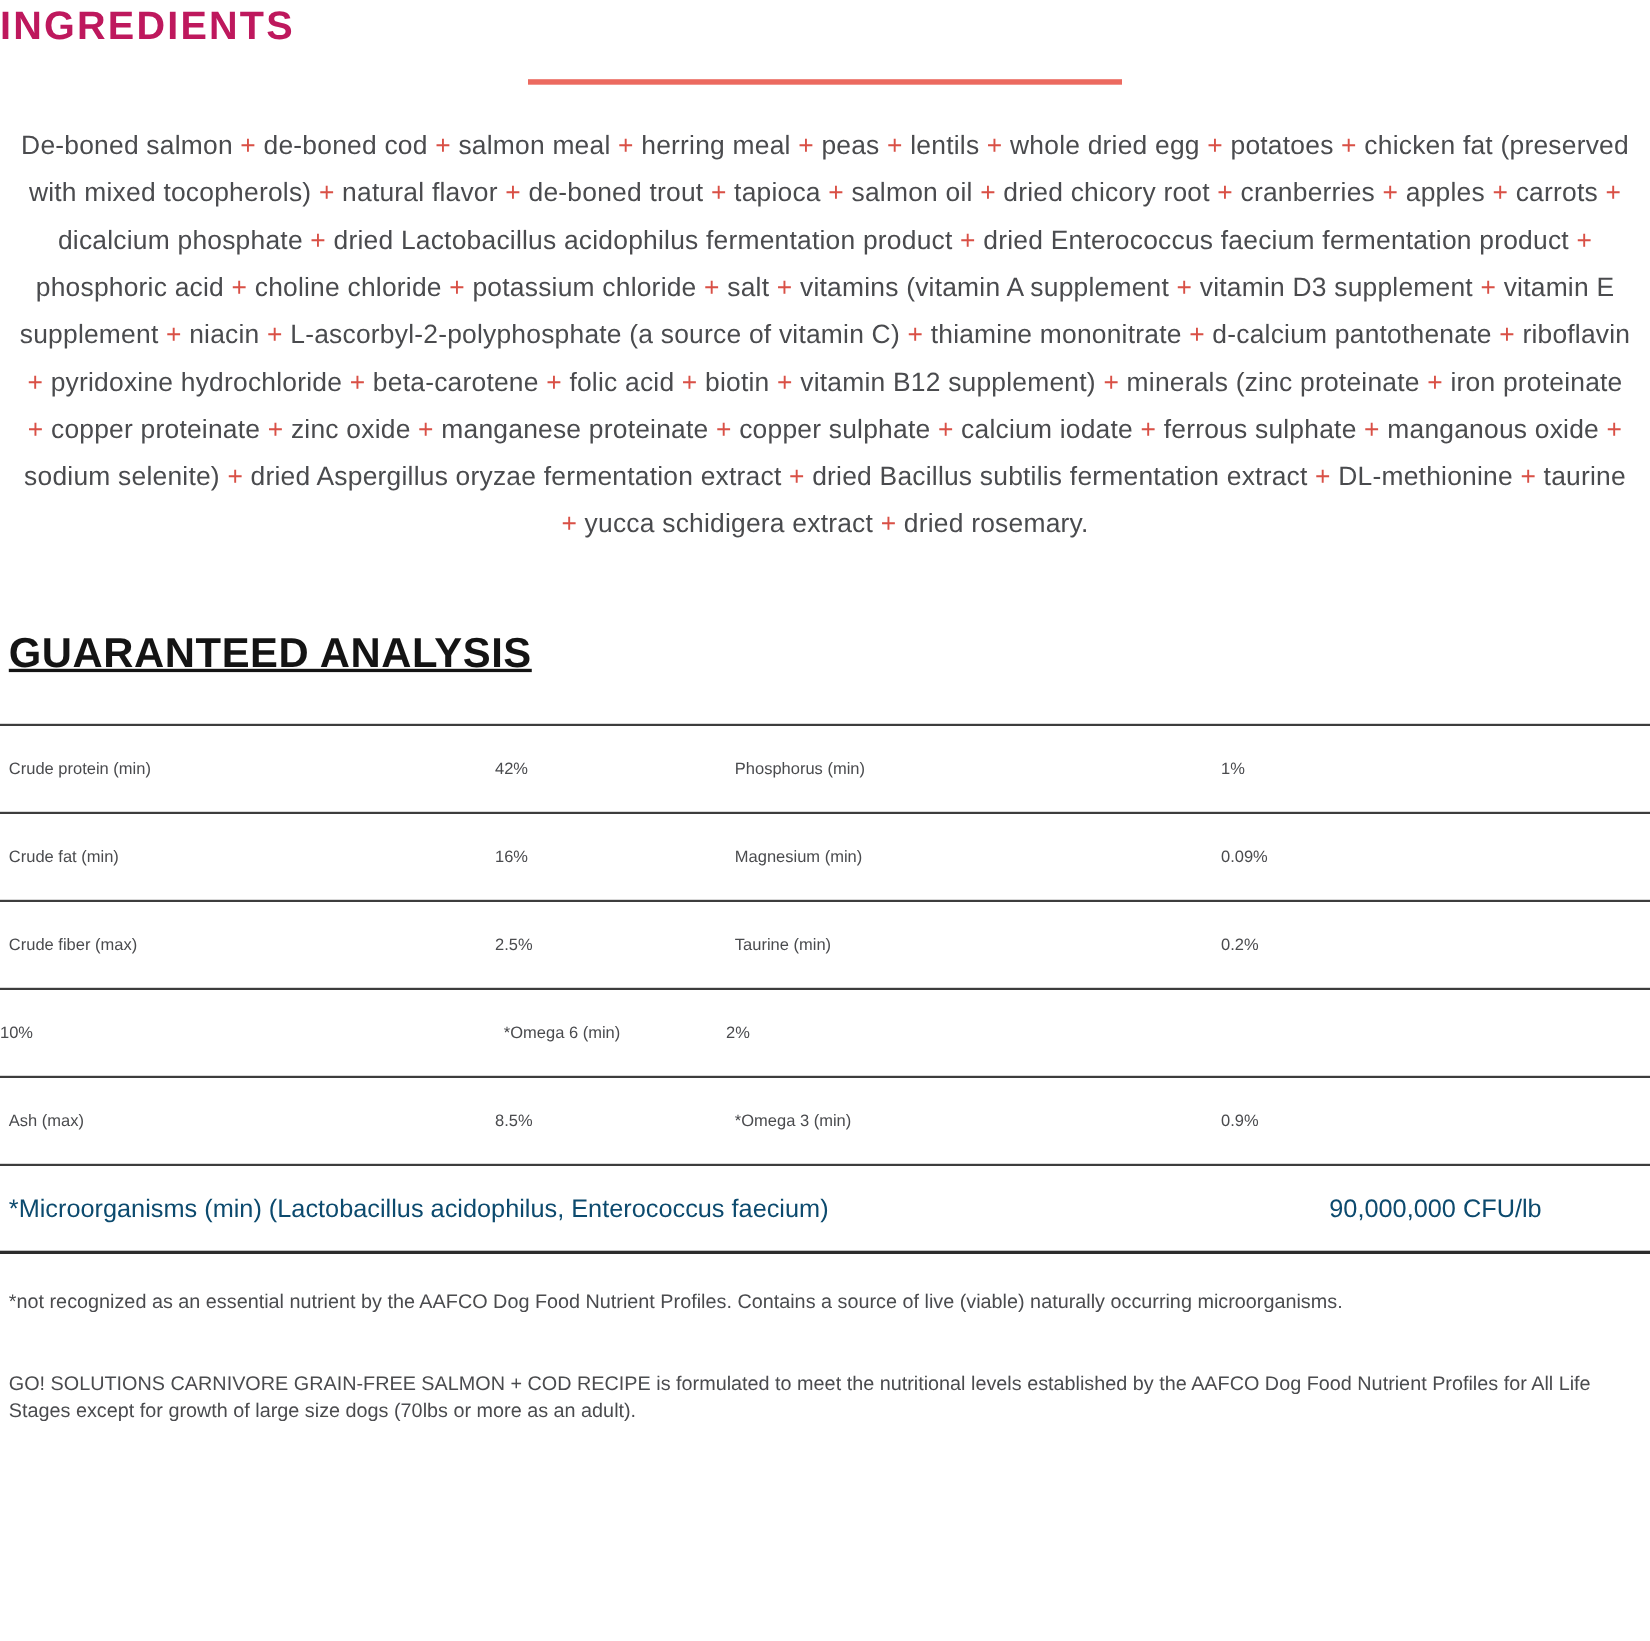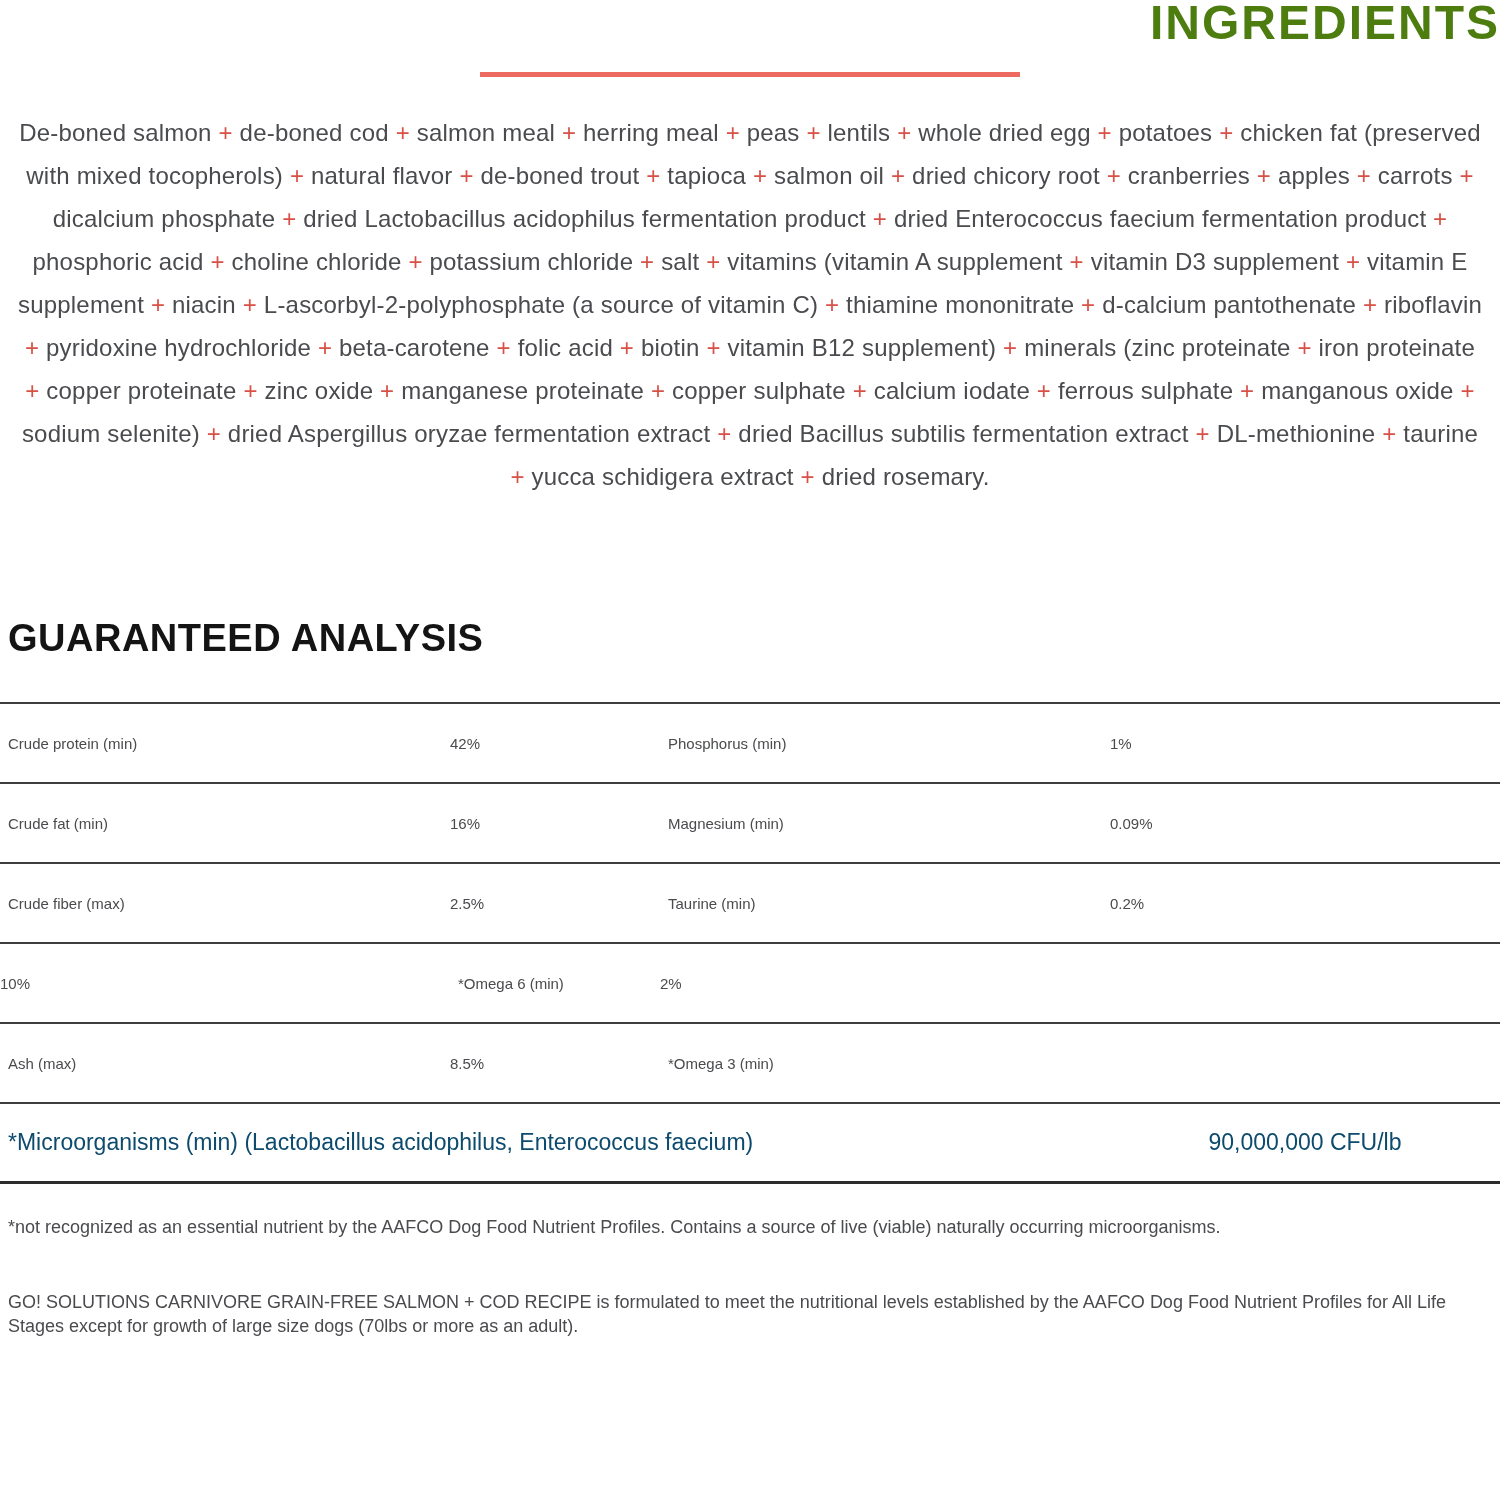--- a/index.html
+++ b/index.html
@@ -2,34 +2,34 @@
 <html><head>
 <meta charset="utf-8">
 <title>Ingredients &amp; Guaranteed Analysis</title>
 <style>
   html,body{margin:0;padding:0;background:#ffffff;}
   .page{
     width:1500px;height:1492px;background:#ffffff;overflow:hidden;
     font-family:"Liberation Sans", sans-serif;color:#4a4b4e;position:relative;
   }
   .ing-heading{
-    margin:0;padding-top:0;text-align:right;
-    font-size:48px;line-height:46px;font-weight:800;letter-spacing:2px;color:#4d7c0f;
+    margin:0;padding-top:0;text-align:left;
+    font-size:36px;line-height:46px;font-weight:800;letter-spacing:2px;color:#be185d;
   }
   .accent-rule{
     width:540px;height:5px;margin:26px auto 0;background:#ec6a60;border:none;
   }
   .ing-text{
     margin:34px 12px 0;padding:0 4px;text-align:center;
     font-size:24px;line-height:43px;letter-spacing:0.2px;color:#4a4b4e;
   }
   .ing-text .plus{color:#d95046;}
   .ga-heading{
-    margin:118px 0 0;padding-left:8px;
-    font-size:38px;line-height:44px;font-weight:800;letter-spacing:0.5px;color:#141414;
+    margin:74px 0 0;padding-left:8px;
+    font-size:38px;line-height:44px;font-weight:800;letter-spacing:0.5px;color:#141414;text-decoration:underline;
   }
   .ga-table{margin-top:42px;border-top:2px solid #3d3d3d;}
   .ga-row{
     display:grid;grid-template-columns:450px 210px 450px 390px;
     height:80px;align-items:center;box-sizing:border-box;
     border-bottom:2px solid #3d3d3d;font-size:15px;color:#4a4b4e;
   }
   .ga-row .lbl{padding-left:8px;text-align:left;}
   .ga-row .val{}
   .micro-row{
@@ -85,20 +85,21 @@
   <div class="ga-row">
     <div class="val l-val">10%</div>
     <div class="lbl r-lbl">*Omega 6 (min)</div>
     <div class="val r-val">2%</div>
   </div>
 
   <div class="ga-row">
     <div class="lbl l-lbl">Ash (max)</div>
     <div class="val l-val">8.5%</div>
     <div class="lbl r-lbl">*Omega 3 (min)</div>
+    <div class="val r-val">0.9%</div>
   </div>
 </div>
 
     <div class="micro-row">
       <div class="lbl">*Microorganisms (min) (Lactobacillus acidophilus, Enterococcus faecium)</div>
       <div class="val">90,000,000 CFU/lb</div>
     </div>
 
     <p class="footnote">*not recognized as an essential nutrient by the AAFCO Dog Food Nutrient Profiles. Contains a source of live (viable) naturally occurring microorganisms.</p>
 

